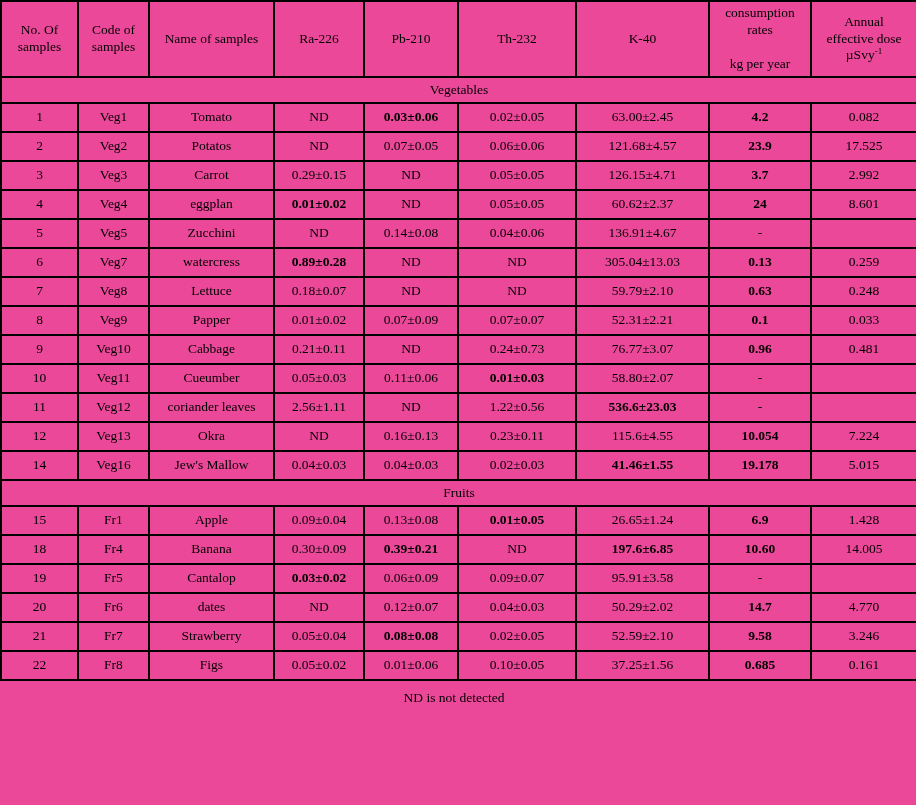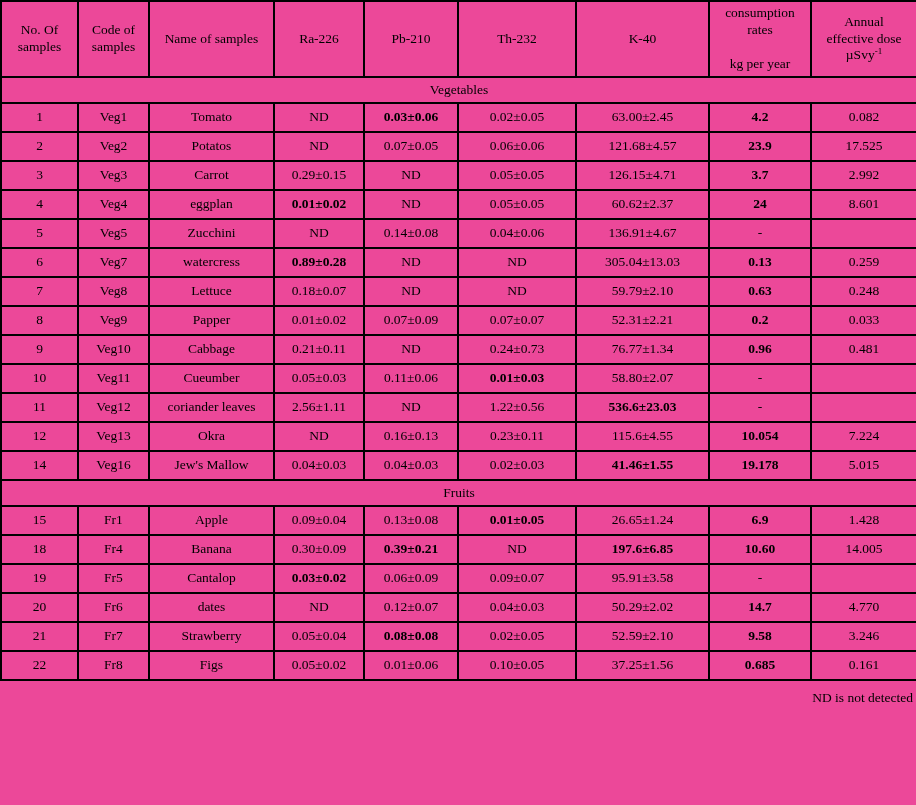--- a/index.html
+++ b/index.html
@@ -45,22 +45,22 @@
   }
   table.samples th .gap {
     margin-top: 18px;
   }
   sup {
     font-size: 9px;
     line-height: 0;
   }
   .footnote {
     font-size: 13.5px;
-    padding: 9px 3px 0 3px;
-    text-align: right;
+    padding: 9px 11px 0 3px;
+    text-align: center;
   }
 </style>
 </head>
 <body>
 
 <div class="page">
   <table class="samples">
       <colgroup>
         <col style="width: 77px;">
         <col style="width: 71px;">
@@ -191,31 +191,31 @@
           <td>0.248</td>
         </tr>
         <tr>
           <td>8</td>
           <td>Veg9</td>
           <td>Papper</td>
           <td>0.01±0.02</td>
           <td>0.07±0.09</td>
           <td>0.07±0.07</td>
           <td>52.31±2.21</td>
-          <td class="b">0.2</td>
+          <td class="b">0.1</td>
           <td>0.033</td>
         </tr>
         <tr>
           <td>9</td>
           <td>Veg10</td>
           <td>Cabbage</td>
           <td>0.21±0.11</td>
           <td>ND</td>
           <td>0.24±0.73</td>
-          <td>76.77±1.34</td>
+          <td>76.77±3.07</td>
           <td class="b">0.96</td>
           <td>0.481</td>
         </tr>
         <tr>
           <td>10</td>
           <td>Veg11</td>
           <td>Cueumber</td>
           <td>0.05±0.03</td>
           <td>0.11±0.06</td>
           <td class="b">0.01±0.03</td>

